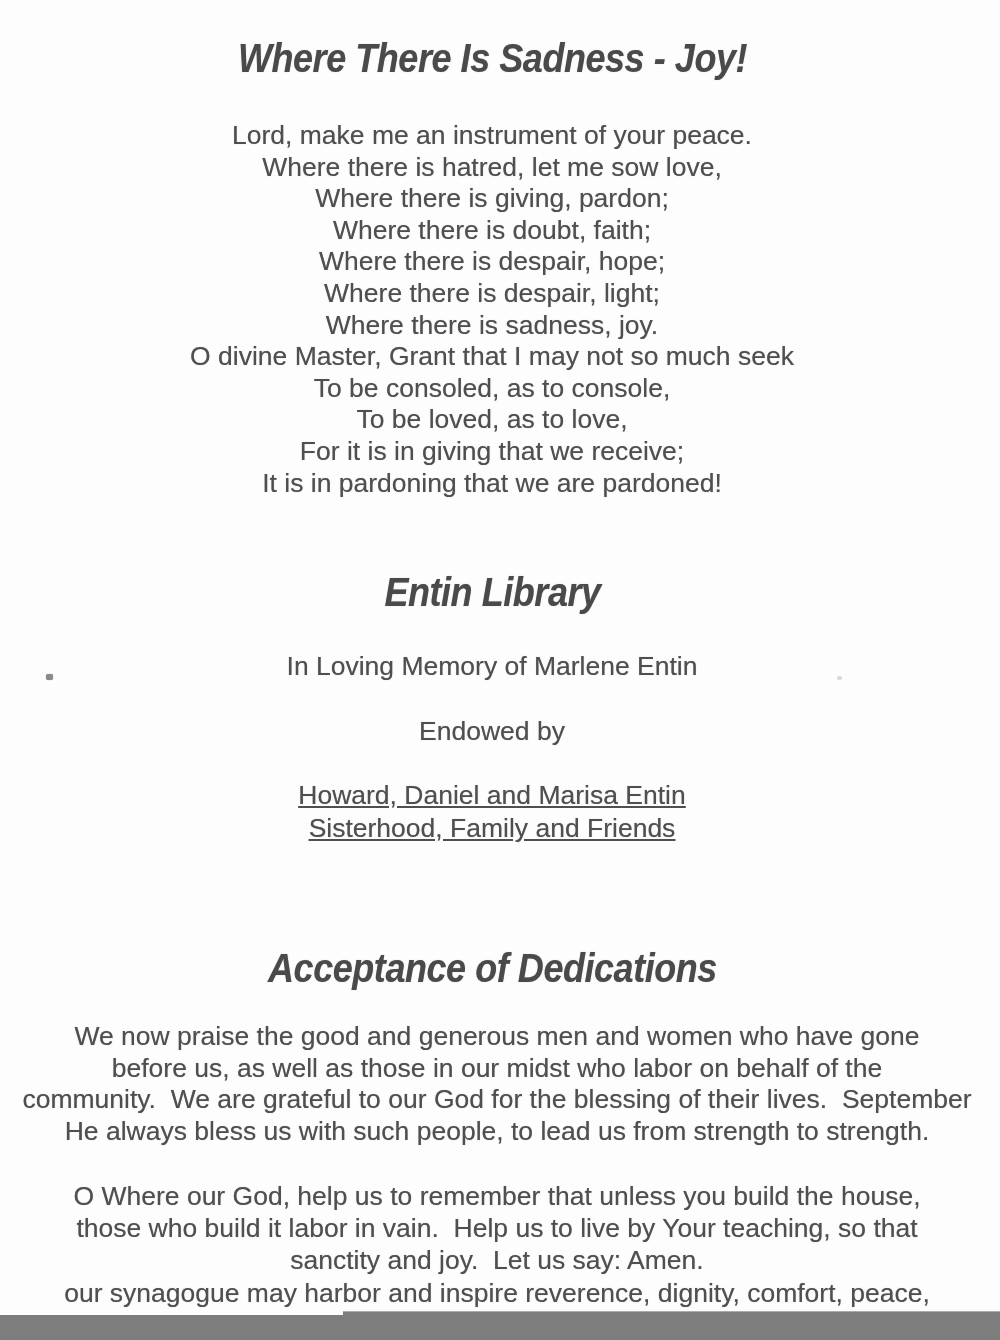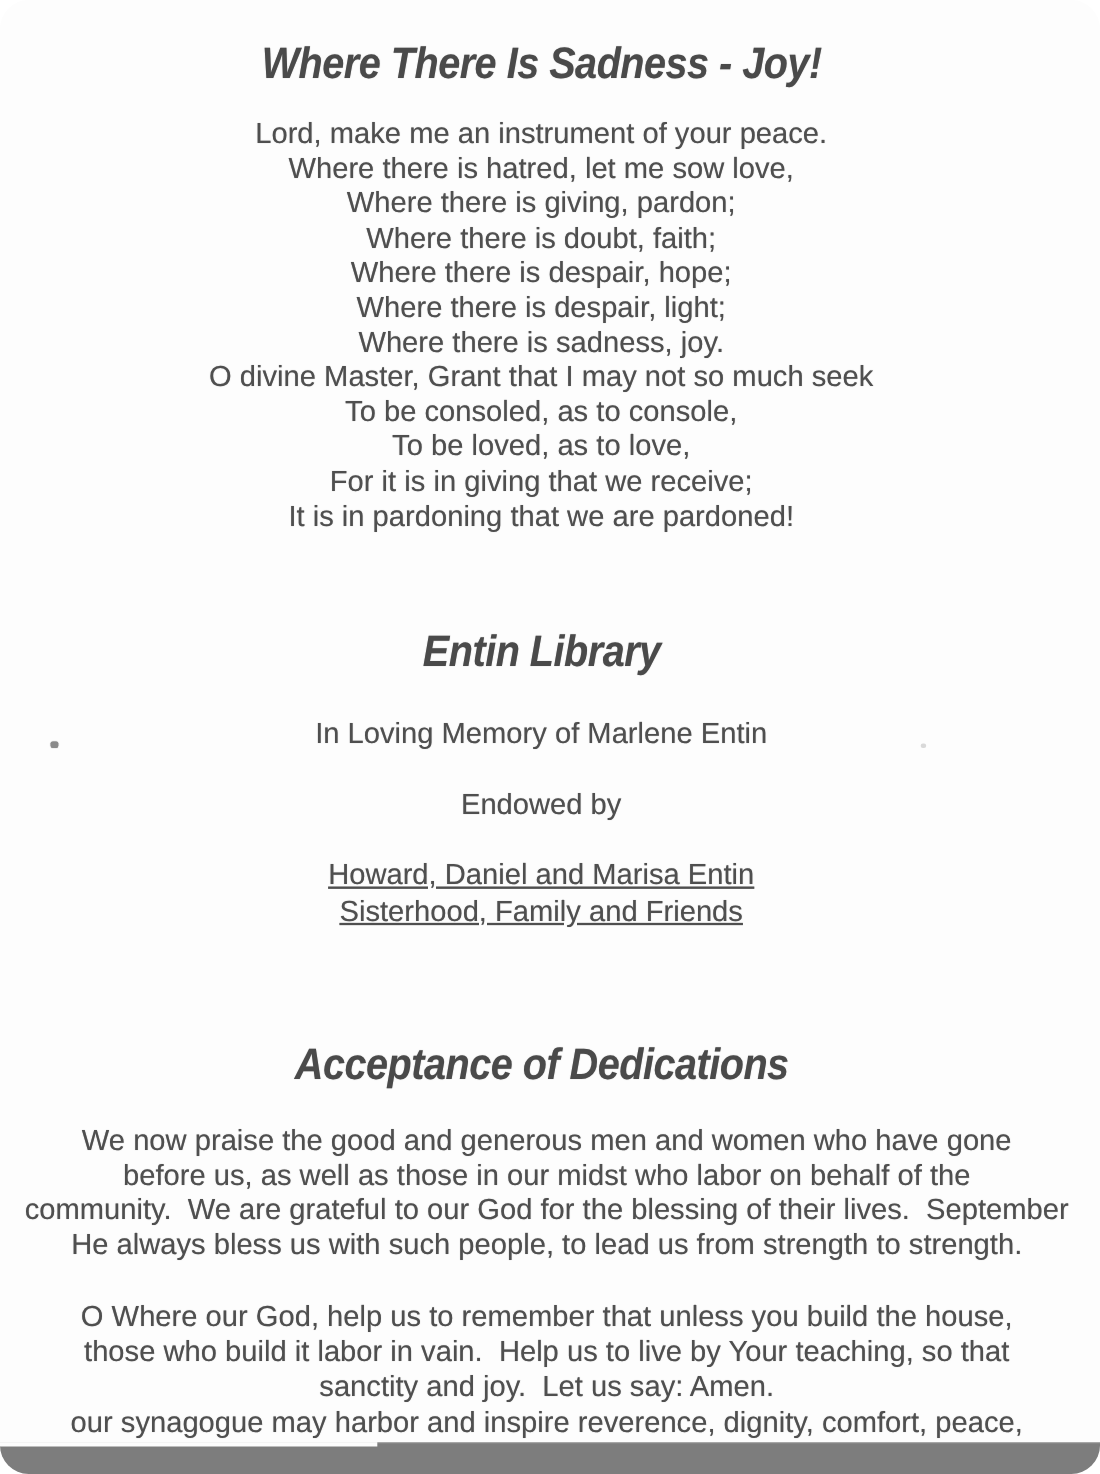--- a/index.html
+++ b/index.html
@@ -10,21 +10,20 @@
     --bar-edge:#ababab;
   }
   html,body{margin:0;padding:0;background:#fff;}
   .page{
     position:relative;
     width:1000px;height:1340px;
     background:var(--page-bg);
     font-family:"Liberation Sans","DejaVu Sans",sans-serif;
     color:var(--text);
     overflow:hidden;
-    border-radius:26px;
   }
   
   .heading{
     position:absolute;left:0;width:985px;margin:0;
     text-align:center;
     font-weight:bold;font-style:italic;
     color:var(--heading);
     font-size:40px;line-height:1;
     transform:scaleX(0.90);transform-origin:50% 50%;
     letter-spacing:-0.5px;
@@ -36,21 +35,21 @@
   .title-acceptance{top:948px;}
 
   .bodyblock{
     position:absolute;left:0;width:984px;
     text-align:center;
     font-size:26.5px;
     color:var(--text);
     text-shadow:0 0 0.8px rgba(79,79,79,0.55);
   }
   .bodyblock .line{white-space:pre-wrap;}
-  .poem{top:106px;line-height:31.6px;}
+  .poem{top:120px;line-height:31.6px;}
   .memorial{top:651px;}
   .endowed{top:716px;}
   .donors{top:779px;line-height:32.5px;text-decoration:underline;}
   .para{width:994px;left:0;}
   .para1{top:1021px;line-height:31.7px;}
   .para2{top:1180px;line-height:32.2px;}
 
   
   .gray-bar{
     position:absolute;left:0;top:1311px;width:1000px;height:29px;

